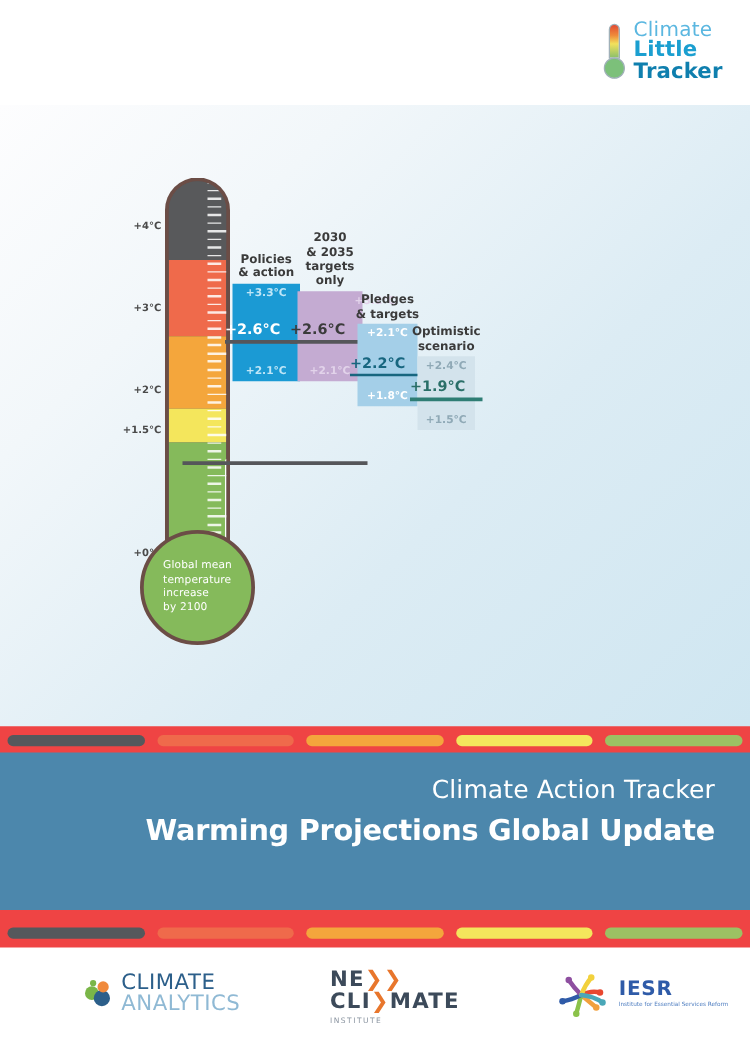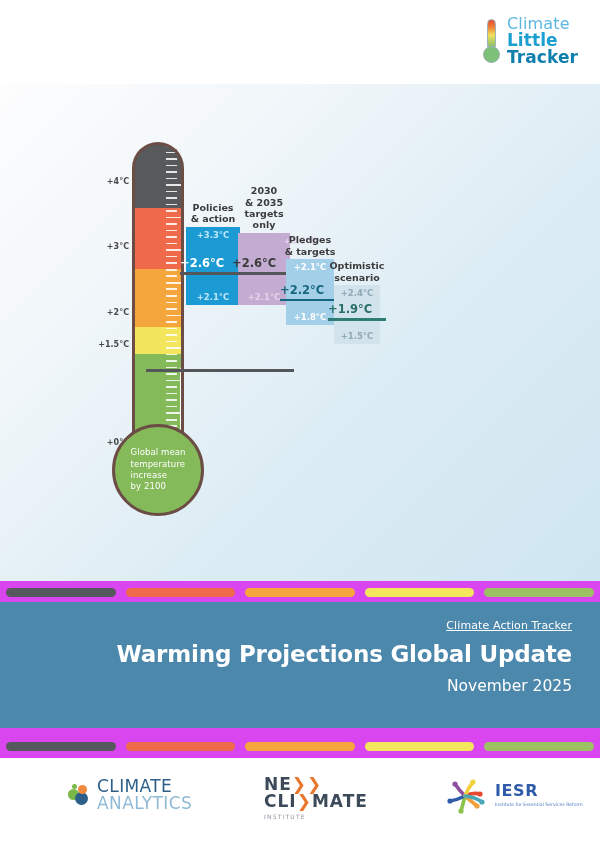--- a/index.html
+++ b/index.html
@@ -5,21 +5,21 @@
   * { box-sizing: border-box; margin: 0; padding: 0; }
   html, body {
     width: 600px; height: 848px;
     font-family: "DejaVu Sans", "Liberation Sans", sans-serif;
     background: #ffffff;
     overflow: hidden;
   }
   #page {
     position: relative;
     width: 600px; height: 848px;
-    background: #d946ef;
+    background: #ef4444;
   }
 
   
   #top-strip {
     position: absolute; left: 0; top: 0; width: 600px; height: 84px;
     background: #ffffff;
   }
   #cat-logo {
     position: absolute; right: 22px; top: 16px;
     display: flex; align-items: center; gap: 7px;
@@ -131,21 +131,21 @@
   .stripe-row .seg { flex: 1; height: 9px; border-radius: 5px; }
   #stripe-top { top: 588px; }
   #stripe-bottom { top: 742px; }
 
   
   #banner {
     position: absolute; left: 0; top: 602px; width: 600px; height: 126px;
     background: #4c87ac;
     padding: 17px 28px 0 0; text-align: right; color: #ffffff;
   }
-  #banner-kicker { font-size: 11px; font-weight: normal; letter-spacing: .1px; text-decoration: underline; }
+  #banner-kicker { font-size: 20px; font-weight: normal; letter-spacing: .1px; }
   #banner-title {
     font-size: 23px; font-weight: bold; margin-top: 9px; letter-spacing: -.2px;
   }
   #banner-date { font-size: 15.5px; margin-top: 10px; }
 
   
   #footer {
     position: absolute; left: 0; top: 758px; width: 600px; height: 90px;
     background: #ffffff;
   }
@@ -304,21 +304,20 @@
       <div class="seg" style="background: rgb(85, 88, 92);"></div>
       <div class="seg" style="background: rgb(239, 106, 75);"></div>
       <div class="seg" style="background: rgb(244, 166, 60);"></div>
       <div class="seg" style="background: rgb(244, 230, 92);"></div>
       <div class="seg" style="background: rgb(156, 193, 99);"></div>
     </div>
 
   <div id="banner">
     <div id="banner-kicker">Climate Action Tracker</div>
     <div id="banner-title">Warming Projections Global Update</div>
-    <div id="banner-date">November 2025</div>
   </div>
 
   <div class="stripe-row" id="stripe-bottom">
       <div class="seg" style="background: rgb(85, 88, 92);"></div>
       <div class="seg" style="background: rgb(239, 106, 75);"></div>
       <div class="seg" style="background: rgb(244, 166, 60);"></div>
       <div class="seg" style="background: rgb(244, 230, 92);"></div>
       <div class="seg" style="background: rgb(156, 193, 99);"></div>
     </div>
 

